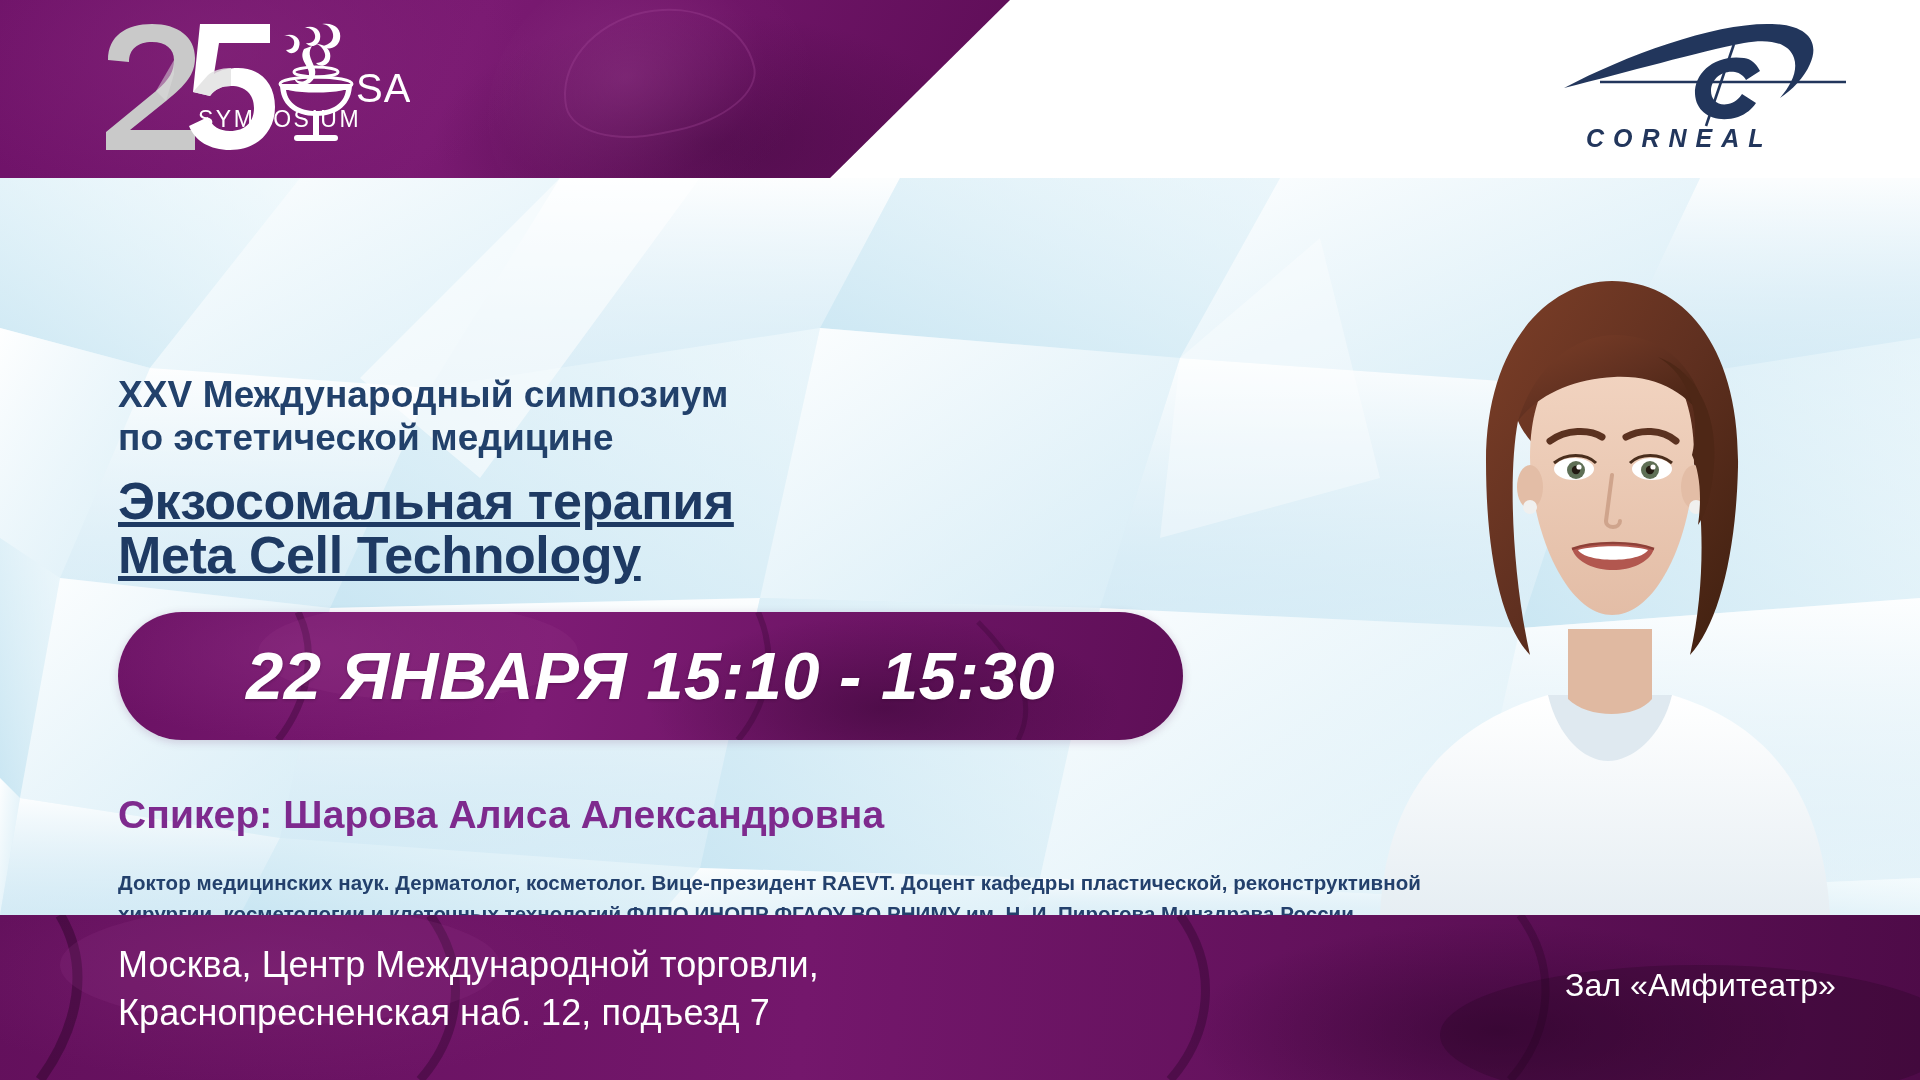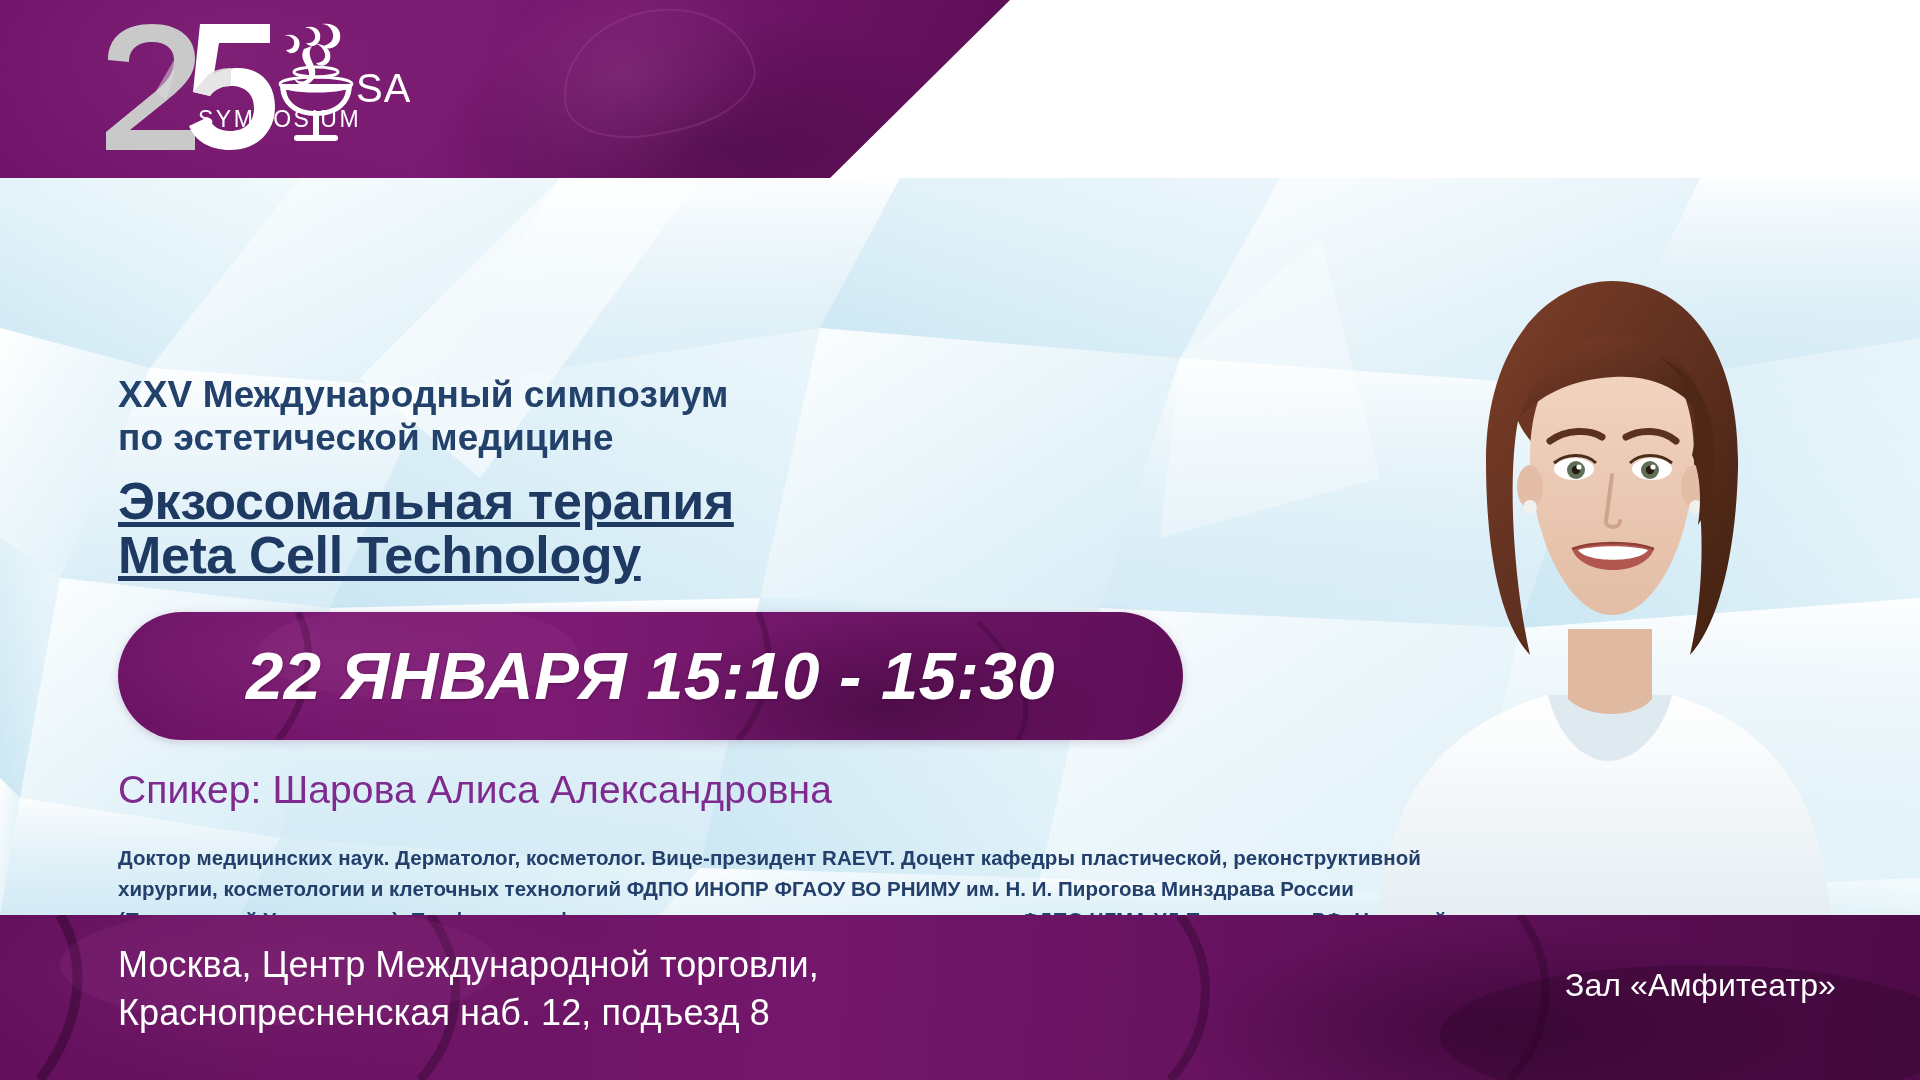--- a/index.html
+++ b/index.html
@@ -76,21 +76,21 @@
     position:relative;overflow:hidden;
   }
   .date-pill .veins{position:absolute;inset:0;}
   .date-text{
     position:relative;z-index:2;
     color:#ffffff;font-size:67px;font-weight:bold;letter-spacing:.5px;
     white-space:nowrap;text-shadow:0 1px 3px rgba(40,0,38,.35);font-style:italic;
   }
 
   .speaker{
-    margin-top:28px;color:#7e2a8e;font-size:39px;font-weight:normal;letter-spacing:.1px;
+    margin-top:53px;color:#7e2a8e;font-size:39px;font-weight:bold;letter-spacing:.1px;
   }
 
   .bio{
     margin-top:30px;width:1350px;color:#23406c;font-size:20.5px;line-height:1.52;
     font-weight:bold;letter-spacing:.05px;
   }
 
   
   .footer{
     position:absolute;left:0;top:915px;width:1920px;height:165px;overflow:hidden;
@@ -152,20 +152,35 @@
             <rect x="34" y="113" width="44" height="6" rx="3"></rect>
           </g>
           <g fill="#ffffff" font-family="Liberation Sans, sans-serif">
             <text x="96" y="80" font-size="40" letter-spacing="1">SAM</text>
           </g>
         </svg>
         <div style="position:absolute;left:-62px;top:84px;width:230px;color:#fff;font-size:23px;letter-spacing:2.5px;font-family:'Liberation Sans',sans-serif;">SYMPOSIUM</div>
       </div>
     </div>
 
+    <div class="corneal">
+      <svg width="300" height="140" viewBox="0 0 300 140" aria-hidden="true">
+        <g>
+
+          <path d="M6 74 C70 40 160 8 214 10 C250 11 262 28 252 50 C246 64 234 76 222 84 C234 70 240 56 236 44 C231 29 212 24 186 29 C140 38 70 58 6 74 Z" fill="#22365c"></path>
+
+          <line x1="42" y1="68" x2="288" y2="68" stroke="#22365c" stroke-width="2.4"></line>
+
+          <line x1="176" y1="30" x2="148" y2="112" stroke="#22365c" stroke-width="2.6"></line>
+
+          <path d="M186 44 C158 40 136 58 137 80 C138 100 158 110 180 103 C188 100 194 95 198 89 L184 80 C181 85 176 89 170 90 C160 92 153 86 153 77 C153 65 164 56 177 58 C182 59 186 62 188 66 L202 57 C198 49 193 45 186 44 Z" fill="#22365c"></path>
+        </g>
+        <text x="28" y="133" fill="#22365c" font-family="Liberation Sans, sans-serif" font-size="25" font-style="italic" font-weight="bold" letter-spacing="9">CORNEAL</text>
+      </svg>
+    </div>
   </div>
 
   <div class="main">
 
     <svg class="facets" viewBox="0 0 1920 737" preserveAspectRatio="none" aria-hidden="true">
       <defs>
         <linearGradient id="f1" x1="0" y1="0" x2="1" y2="1">
           <stop offset="0" stop-color="#ffffff" stop-opacity=".95"></stop>
             <stop offset="1" stop-color="#d9eef7" stop-opacity=".6"></stop>
         </linearGradient>
@@ -292,17 +307,17 @@
   <div class="footer">
     <svg class="veins" viewBox="0 0 1920 165" preserveAspectRatio="none" aria-hidden="true">
       <path d="M60 0 C90 50 80 110 40 165" stroke="rgba(35,2,33,.4)" stroke-width="10" fill="none"></path>
       <path d="M430 0 C470 55 460 120 420 165" stroke="rgba(35,2,33,.35)" stroke-width="9" fill="none"></path>
       <path d="M1180 0 C1220 55 1210 120 1170 165" stroke="rgba(35,2,33,.35)" stroke-width="9" fill="none"></path>
       <path d="M1520 0 C1560 55 1550 120 1510 165" stroke="rgba(35,2,33,.3)" stroke-width="8" fill="none"></path>
       <ellipse cx="280" cy="50" rx="220" ry="60" fill="rgba(150,55,138,.18)"></ellipse>
       <ellipse cx="1700" cy="120" rx="260" ry="70" fill="rgba(30,2,28,.25)"></ellipse>
     </svg>
     <div class="address">Москва, Центр Международной торговли,
-Краснопресненская наб. 12, подъезд 8</div>
+Краснопресненская наб. 12, подъезд 7</div>
     <div class="hall">Зал «Амфитеатр»</div>
   </div>
 
 </div>
 
 </body></html>

